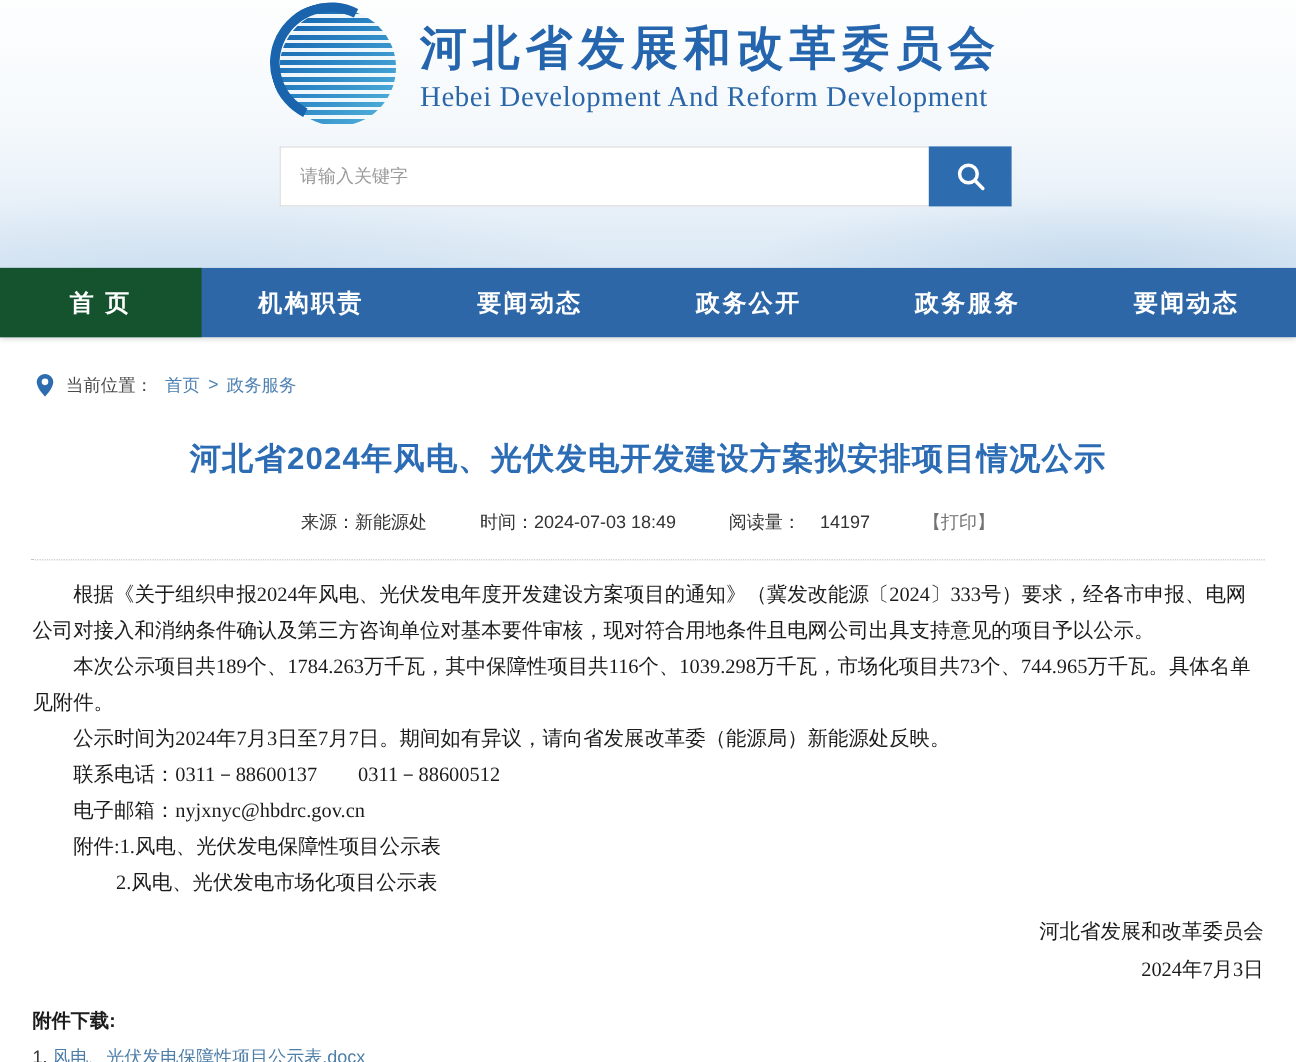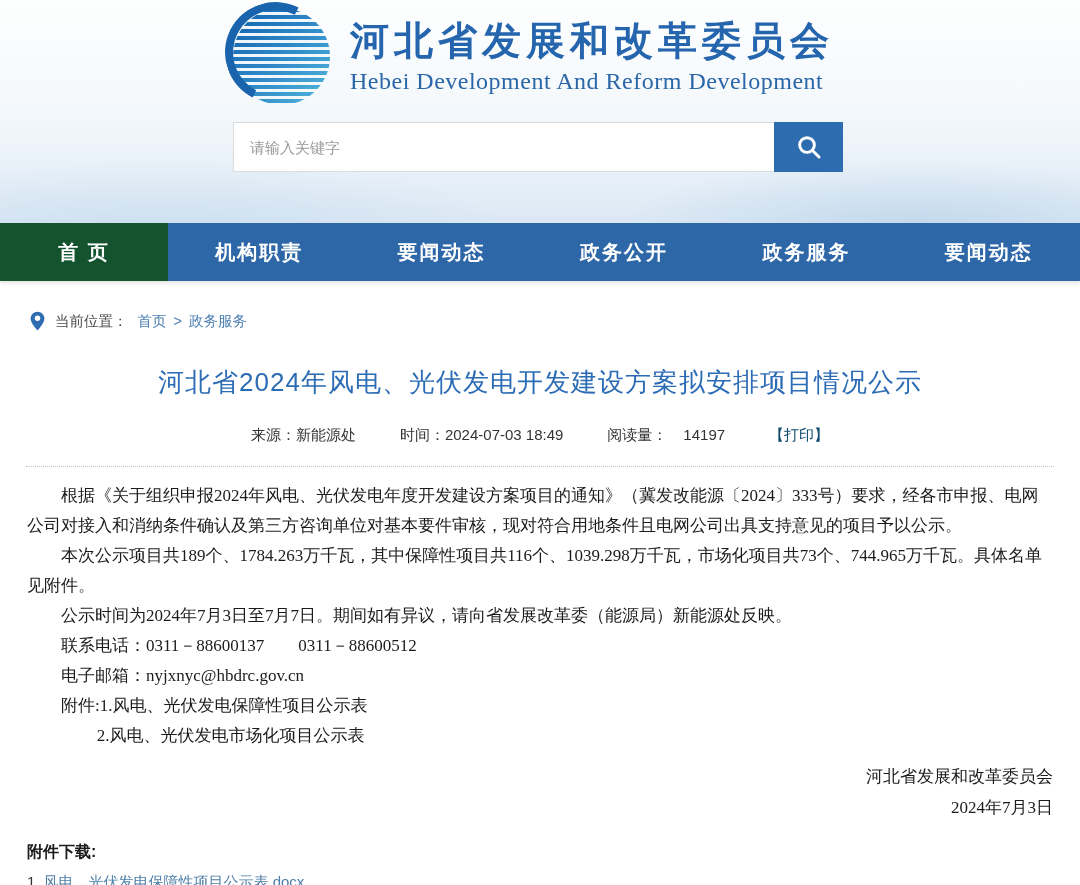--- a/index.html
+++ b/index.html
@@ -128,36 +128,36 @@
     text-decoration: none;
     cursor: pointer;
   }
   .crumb-sep { margin: 0 7px; color: #4d80b2; }
   .crumb-label { margin-right: 10px; }
 
   
   .article-title {
     text-align: center;
     font-size: 26px;
-    font-weight: normal;
+    font-weight: bold;
     color: #2c6cb5;
     margin-top: 34px;
     letter-spacing: 1px;
   }
   .meta {
     margin-top: 26px;
     display: flex;
     justify-content: center;
     align-items: center;
     font-size: 15px;
     color: #333;
     gap: 44px;
   }
   .meta .views-val { margin-left: 16px; }
-  .print-link { color: #0c4a6e; cursor: pointer; text-decoration: none; }
+  .print-link { color: #737373; cursor: pointer; text-decoration: none; }
   .divider {
     margin: 21px 26px 0 26px;
     border-bottom: 1px dotted #c3c3c3;
   }
 
   .body-text {
     margin: 14px 27px 0 27px;
     font-family: "Liberation Serif", serif;
     font-size: 17px;
     line-height: 30px;

